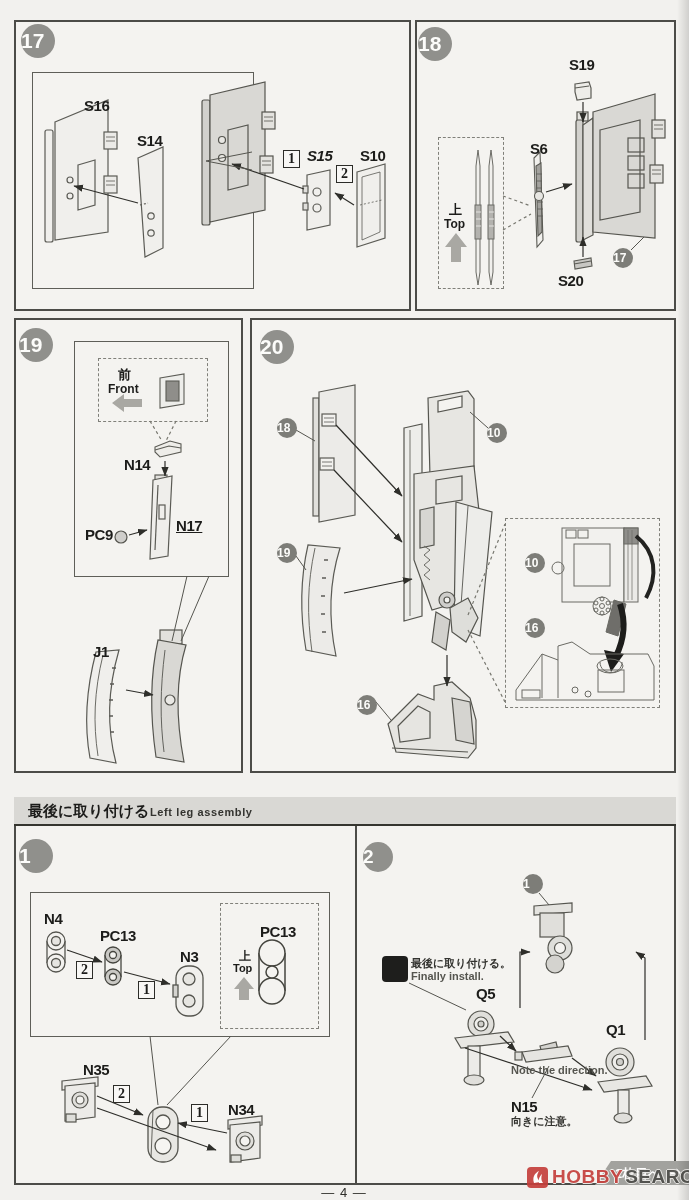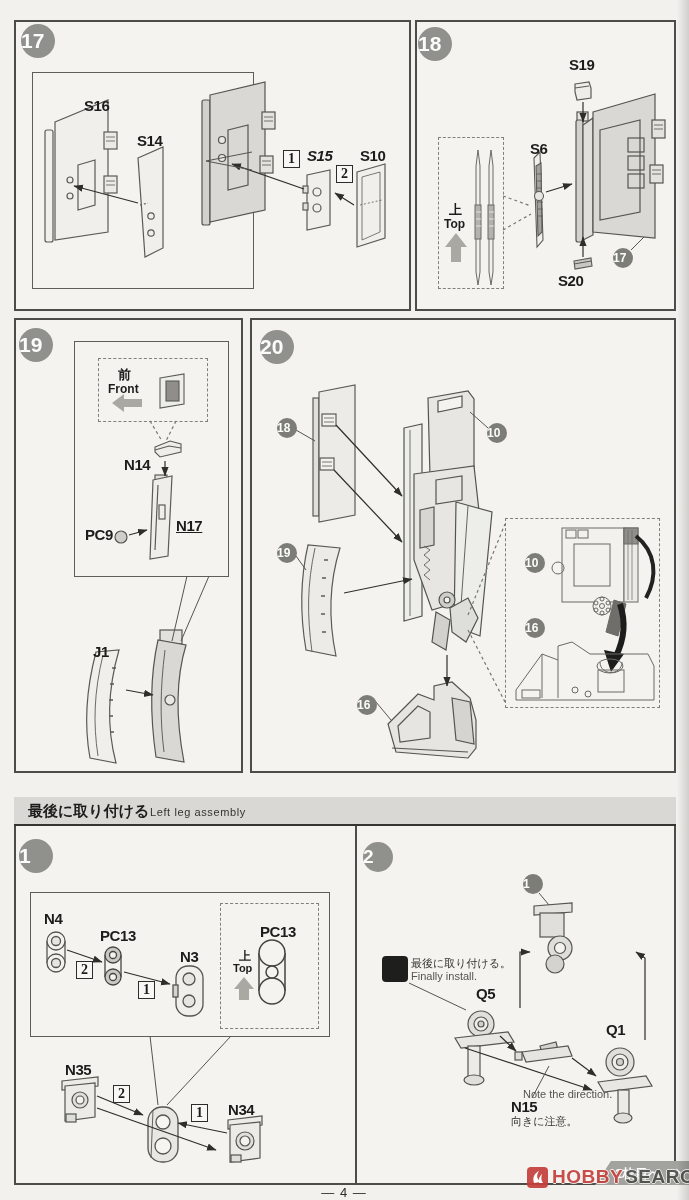--- a/index.html
+++ b/index.html
@@ -11,21 +11,21 @@
   .secbar{position:absolute;left:14px;top:797px;width:662px;height:29px;background:#d9d8d4;
         border-bottom:2px solid #35352f;z-index:1;box-sizing:border-box;}
   .divider{position:absolute;background:#4c4c48;z-index:1;}
   .ibox{position:absolute;border:1.5px solid #5e5e58;z-index:1;}
   .dbox{position:absolute;border:1.5px dashed #80807a;z-index:1;}
   svg.art{position:absolute;left:0;top:0;z-index:2;pointer-events:none;}
   .lbl{position:absolute;font-weight:bold;font-size:15px;color:#1c1c1a;letter-spacing:-0.4px;
         line-height:1;z-index:3;white-space:nowrap;}
   .jp{font-size:13px;letter-spacing:0;}
   .sm{font-size:12px;letter-spacing:0;}
-  .note{position:absolute;font-size:11px;font-weight:normal;color:#33332f;z-index:3;line-height:1.2;
+  .note{position:absolute;font-size:11px;font-weight:bold;color:#33332f;z-index:3;line-height:1.2;
         white-space:nowrap;letter-spacing:0;}
   .circle{position:absolute;background:#90908c;color:#fcfcfa;border-radius:50%;display:flex;
         align-items:center;justify-content:flex-start;font-weight:bold;z-index:3;}
   .step{width:34px;height:34px;font-size:21px;}
   .step.s2{width:30px;height:30px;font-size:19px;}
   .ref{width:20px;height:20px;font-size:12px;background:#7d7d78;}
   .seqbox{position:absolute;border:1.5px solid #2c2c28;background:#f8f7f5;
         font-family:"Liberation Serif",serif;font-weight:bold;font-size:14px;line-height:1;
         padding:1px 4px;color:#1c1c1a;z-index:3;}
   .warnicon{position:absolute;width:26px;height:26px;background:#1e1e1c;border-radius:4px;z-index:3;}
@@ -443,33 +443,33 @@
   <span class="note" style="left:150px;top:806px;font-size:11px;letter-spacing:0.6px;">Left leg assembly</span>
 
   <span class="lbl" style="left:44px;top:911px;">N4</span>
   <span class="lbl" style="left:100px;top:928px;">PC13</span>
   <span class="seqbox" style="left:76px;top:961px;">2</span>
   <span class="seqbox" style="left:138px;top:981px;">1</span>
   <span class="lbl" style="left:180px;top:949px;">N3</span>
   <span class="lbl" style="left:260px;top:924px;">PC13</span>
   <span class="lbl jp" style="left:239px;top:950px;font-size:12px;">上</span>
   <span class="lbl sm" style="left:233px;top:963px;font-size:11px;">Top</span>
-  <span class="lbl" style="left:65px;top:1062px;">N35</span>
+  <span class="lbl" style="left:83px;top:1062px;">N35</span>
   <span class="seqbox" style="left:113px;top:1085px;">2</span>
   <span class="seqbox" style="left:191px;top:1104px;">1</span>
   <span class="lbl" style="left:228px;top:1102px;">N34</span>
 
   <div class="warnicon" style="left:382px;top:956px;"></div>
   <span class="note" style="left:411px;top:957px;">最後に取り付ける。</span>
   <span class="note" style="left:411px;top:970px;color:#55554f;">Finally install.</span>
   <span class="lbl" style="left:476px;top:986px;">Q5</span>
   <span class="lbl" style="left:606px;top:1022px;">Q1</span>
   <span class="lbl" style="left:511px;top:1099px;">N15</span>
   <span class="note" style="left:511px;top:1115px;">向きに注意。</span>
-  <span class="note" style="left:511px;top:1088px;color:#55554f;margin-left:12px;">Note the direction.</span>
+  <span class="note" style="left:511px;top:1064px;color:#55554f;">Note the direction.</span>
 
   <div class="banner">
     <span class="banner-text">2枚目へ</span>
     <span class="banner-arrow">➡</span>
   </div>
 
   <div class="logo">
     <div class="logo-box">
       <svg width="21" height="21" viewBox="0 0 21 21">
         <path d="M7,16 C5,10 8,6 12,4 C9,9 10,11 13,15 Z" fill="#ffffff"></path>

